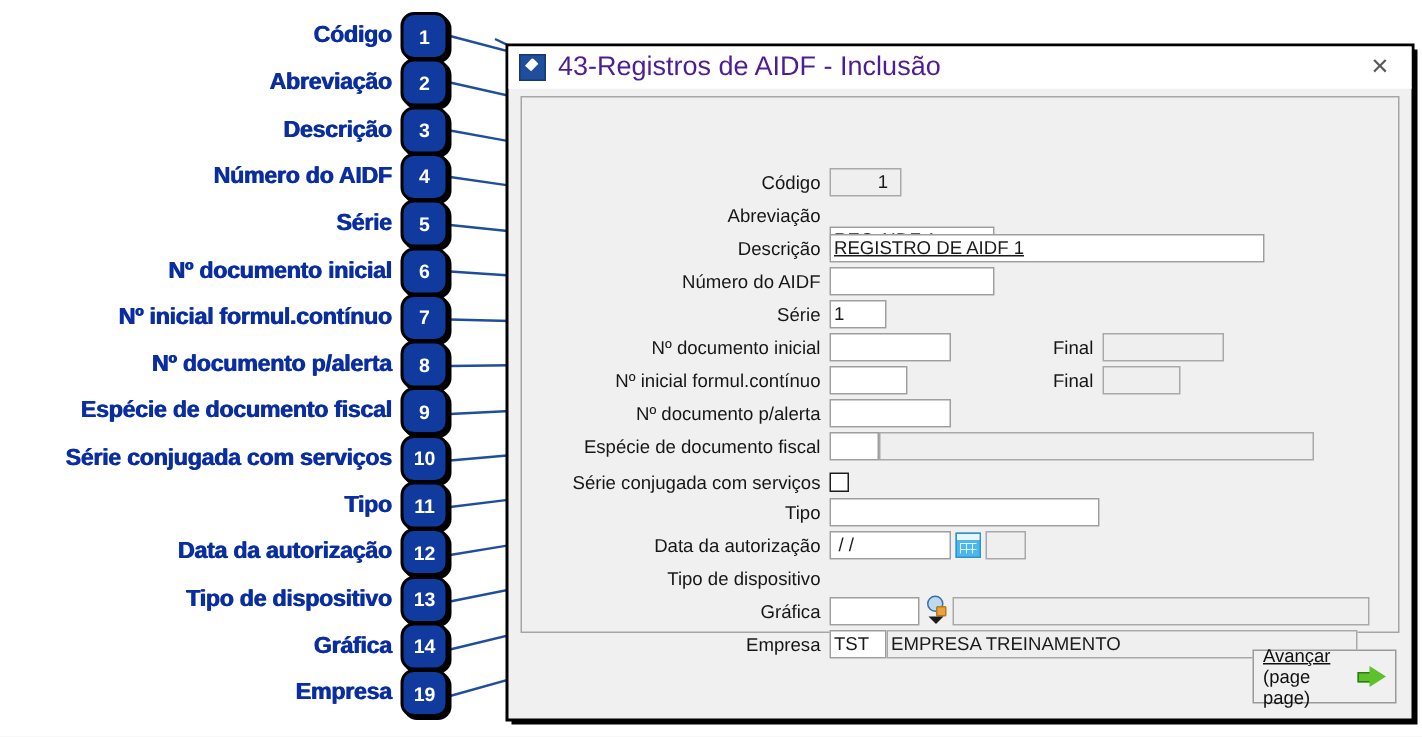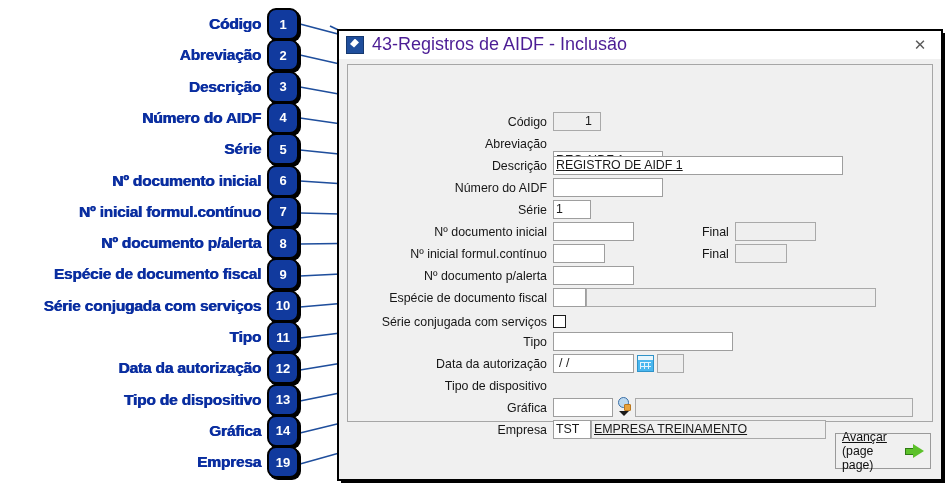--- a/index.html
+++ b/index.html
@@ -356,21 +356,21 @@
         <span class="handle"></span>
         <span class="dot"></span>
         <span class="tri"></span>
       </div>
       <div class="fld ro" style="width:278px;"></div>
     </div>
 
     <div class="row" style="top:354px;">
       <div class="flabel">Empresa</div>
       <div class="fld" style="width:38px;">TST</div>
-      <div class="fld ro" style="width:235px;text-decoration:underline;">EMPRESA TREINAMENTO</div>
+      <div class="fld ro" style="width:314px;">EMPRESA TREINAMENTO</div>
     </div>
 
   </div>
 
   <div id="buttons">
     <div class="btn" id="btn-next">
       <span class="lbl">
         <span class="u">Avançar</span><br>
         <span>(page page)</span>
       </span>

